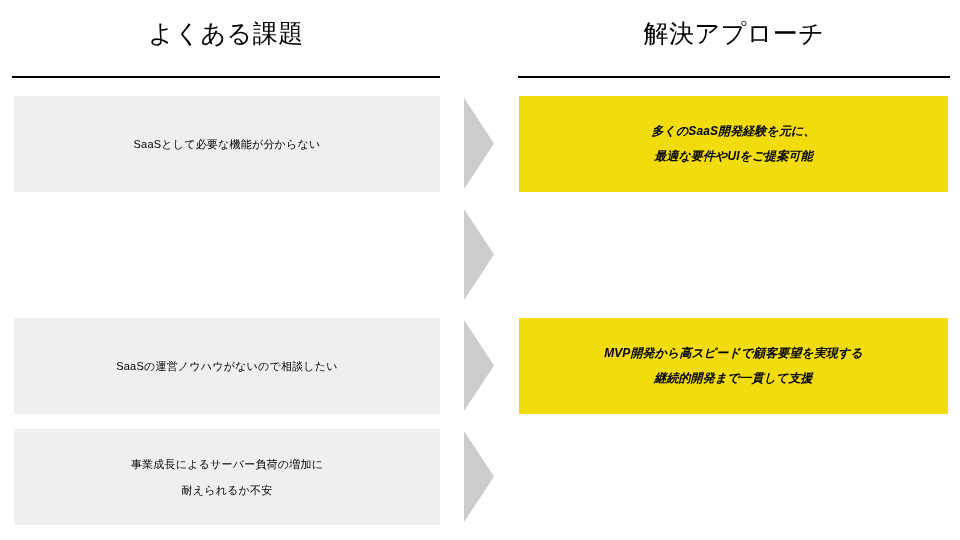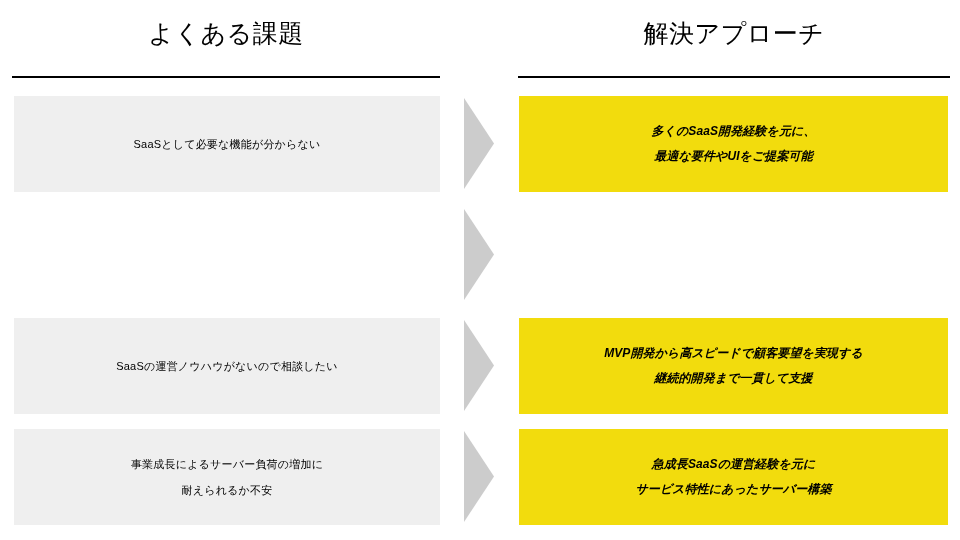--- a/index.html
+++ b/index.html
@@ -172,20 +172,16 @@
     <div class="row">
       <div class="card problem">
         <span class="card-text">事業成長によるサーバー負荷の増加に
 耐えられるか不安</span>
       </div>
       <div class="arrow">
         <svg width="30" height="91" viewBox="0 0 30 91" xmlns="http://www.w3.org/2000/svg" aria-hidden="true">
           <polygon points="0,0 30,45.5 0,91" fill="#cccccc"></polygon>
         </svg>
       </div>
-      <div class="card solution">
-        <span class="card-text">急成長SaaSの運営経験を元に
-サービス特性にあったサーバー構築</span>
-      </div>
     </div>
 
   </div>
 </div>
 
 </body></html>

